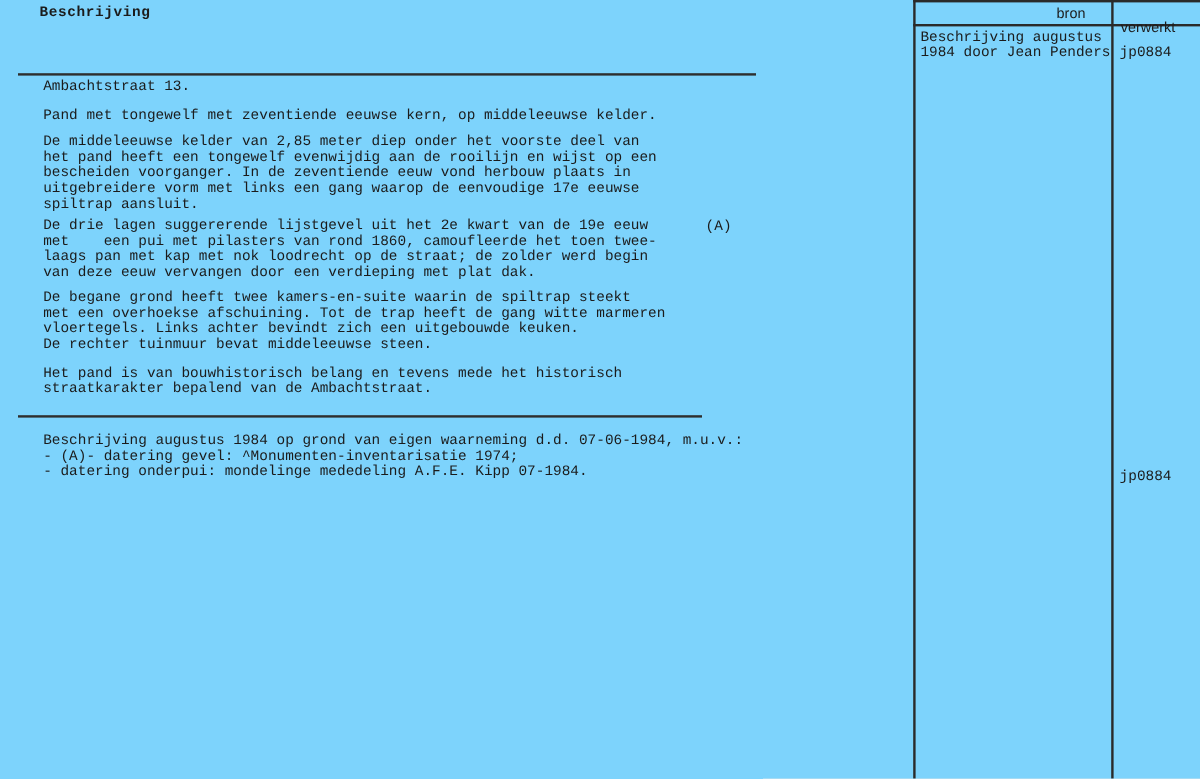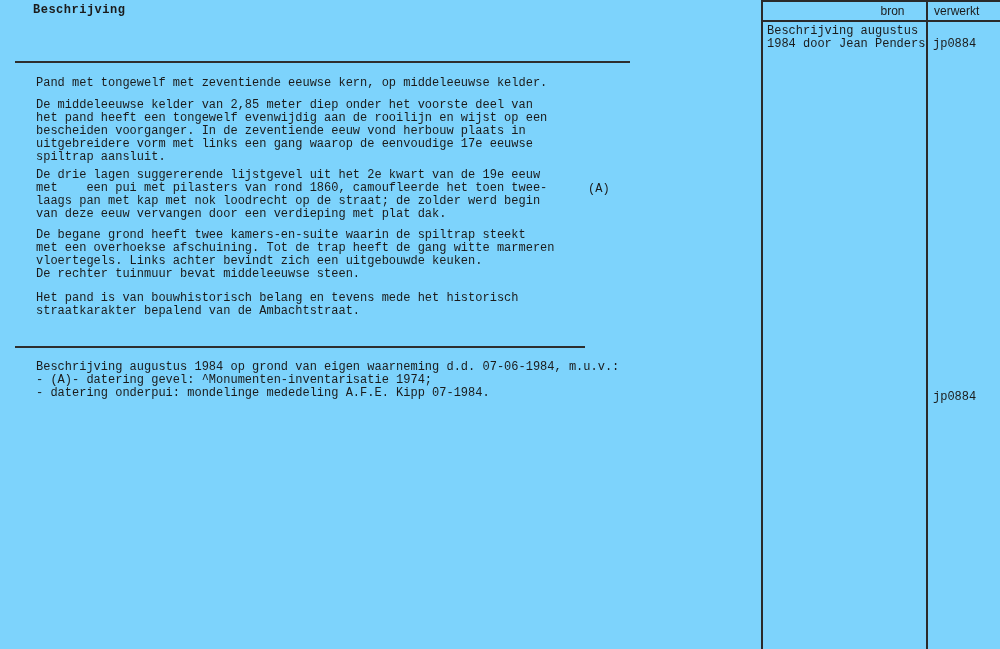--- a/index.html
+++ b/index.html
@@ -91,21 +91,21 @@
   }
   .th-bron {
     left: 763px;
     top: 4px;
     width: 163px;
     text-align: center;
     padding-left: 48px;
   }
   .th-verwerkt {
     left: 934px;
-    top: 4px;
+    top: 16px;
   }
   .cell-bron-1 {
     left: 767px;
     top: 25px;
     width: 160px;
   }
   .cell-verwerkt-1 {
     left: 933px;
     top: 38px;
   }
@@ -117,20 +117,21 @@
 </head>
 <body>
 
 <div class="page">
 
   <div class="abs mono doc-title">Beschrijving</div>
 
   <div class="abs hrule rule-top"></div>
 
   <div class="abs body-block">
+    <p class="mono p-address">Ambachtstraat 13.</p>
     <p class="mono p-intro">Pand met tongewelf met zeventiende eeuwse kern, op middeleeuwse kelder.</p>
     <p class="mono p-cellar">De middeleeuwse kelder van 2,85 meter diep onder het voorste deel van
 het pand heeft een tongewelf evenwijdig aan de rooilijn en wijst op een
 bescheiden voorganger. In de zeventiende eeuw vond herbouw plaats in
 uitgebreidere vorm met links een gang waarop de eenvoudige 17e eeuwse
 spiltrap aansluit.</p>
     <p class="mono p-facade">De drie lagen suggererende lijstgevel uit het 2e kwart van de 19e eeuw
 met    een pui met pilasters van rond 1860, camoufleerde het toen twee-
 laags pan met kap met nok loodrecht op de straat; de zolder werd begin
 van deze eeuw vervangen door een verdieping met plat dak.</p>

